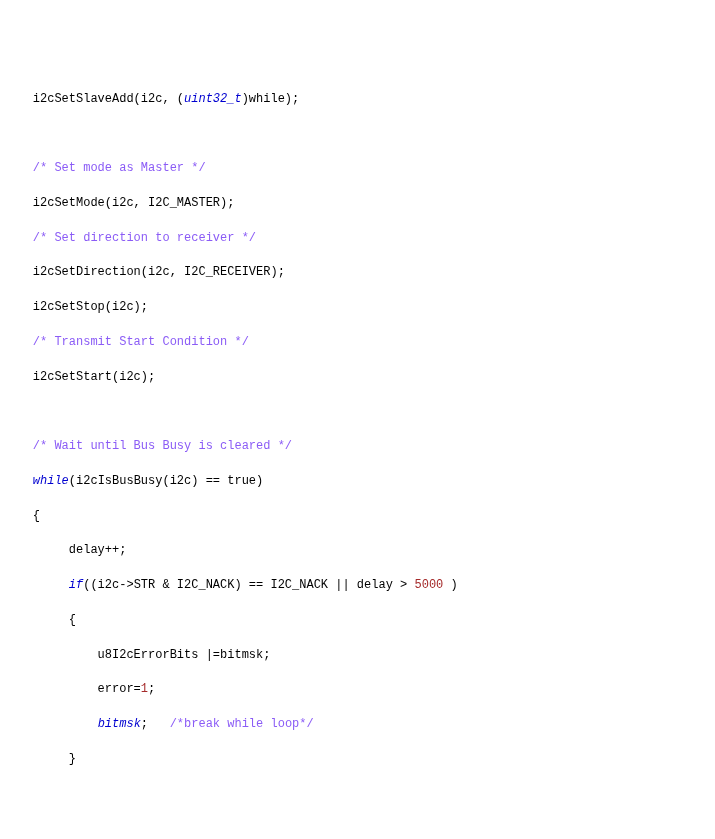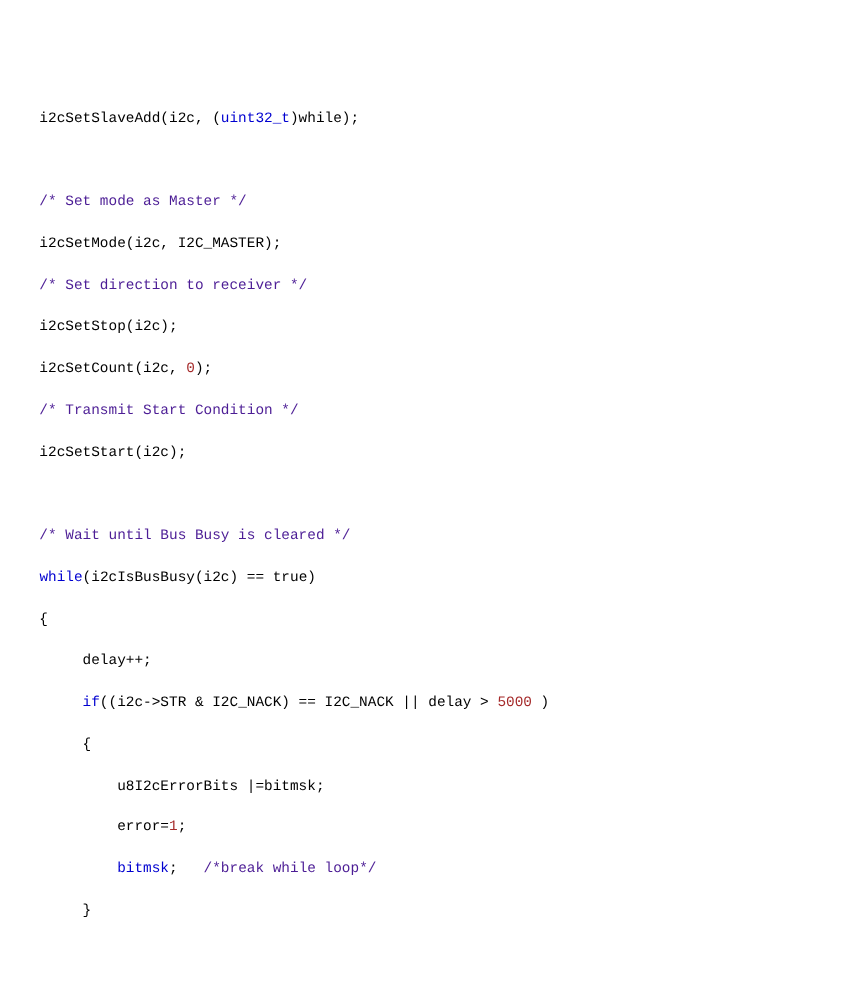--- a/index.html
+++ b/index.html
@@ -13,37 +13,37 @@
     white-space: pre;
   }
   .code-area {
     padding: 4px 0 4px 4px;
     width: 711px;
     box-sizing: border-box;
   }
   .line {
     min-height: 17px;
   }
-  .kw { color: #0000d0; }
-  .comment { color: #4c1d95; }
+  .kw { color: #0000d0; font-style: italic; }
+  .comment { color: #8b5cf6; }
   .num { color: #a52a2a; }
 </style>
 </head>
 <body>
 
 
 
 <div class="code-area">
 <div class="line"><span>    i2cSetSlaveAdd(i2c, (</span><span class="kw">uint32_t</span><span>)while);</span></div>
 <div class="line"><span></span></div>
 <div class="line"><span class="comment">    /* Set mode as Master */</span></div>
 <div class="line"><span>    i2cSetMode(i2c, I2C_MASTER);</span></div>
 <div class="line"><span class="comment">    /* Set direction to receiver */</span></div>
+<div class="line"><span>    i2cSetDirection(i2c, I2C_RECEIVER);</span></div>
 <div class="line"><span>    i2cSetStop(i2c);</span></div>
-<div class="line"><span>    i2cSetCount(i2c, </span><span class="num">0</span><span>);</span></div>
 <div class="line"><span class="comment">    /* Transmit Start Condition */</span></div>
 <div class="line"><span>    i2cSetStart(i2c);</span></div>
 <div class="line"><span></span></div>
 <div class="line"><span class="comment">    /* Wait until Bus Busy is cleared */</span></div>
 <div class="line"><span>    </span><span class="kw">while</span><span>(i2cIsBusBusy(i2c) == true)</span></div>
 <div class="line"><span>    {</span></div>
 <div class="line"><span>         delay++;</span></div>
 <div class="line"><span>         </span><span class="kw">if</span><span>((i2c-&gt;STR &amp; I2C_NACK) == I2C_NACK || delay &gt; </span><span class="num">5000</span><span> )</span></div>
 <div class="line"><span>         {</span></div>
 <div class="line"><span>             u8I2cErrorBits |=bitmsk;</span></div>

